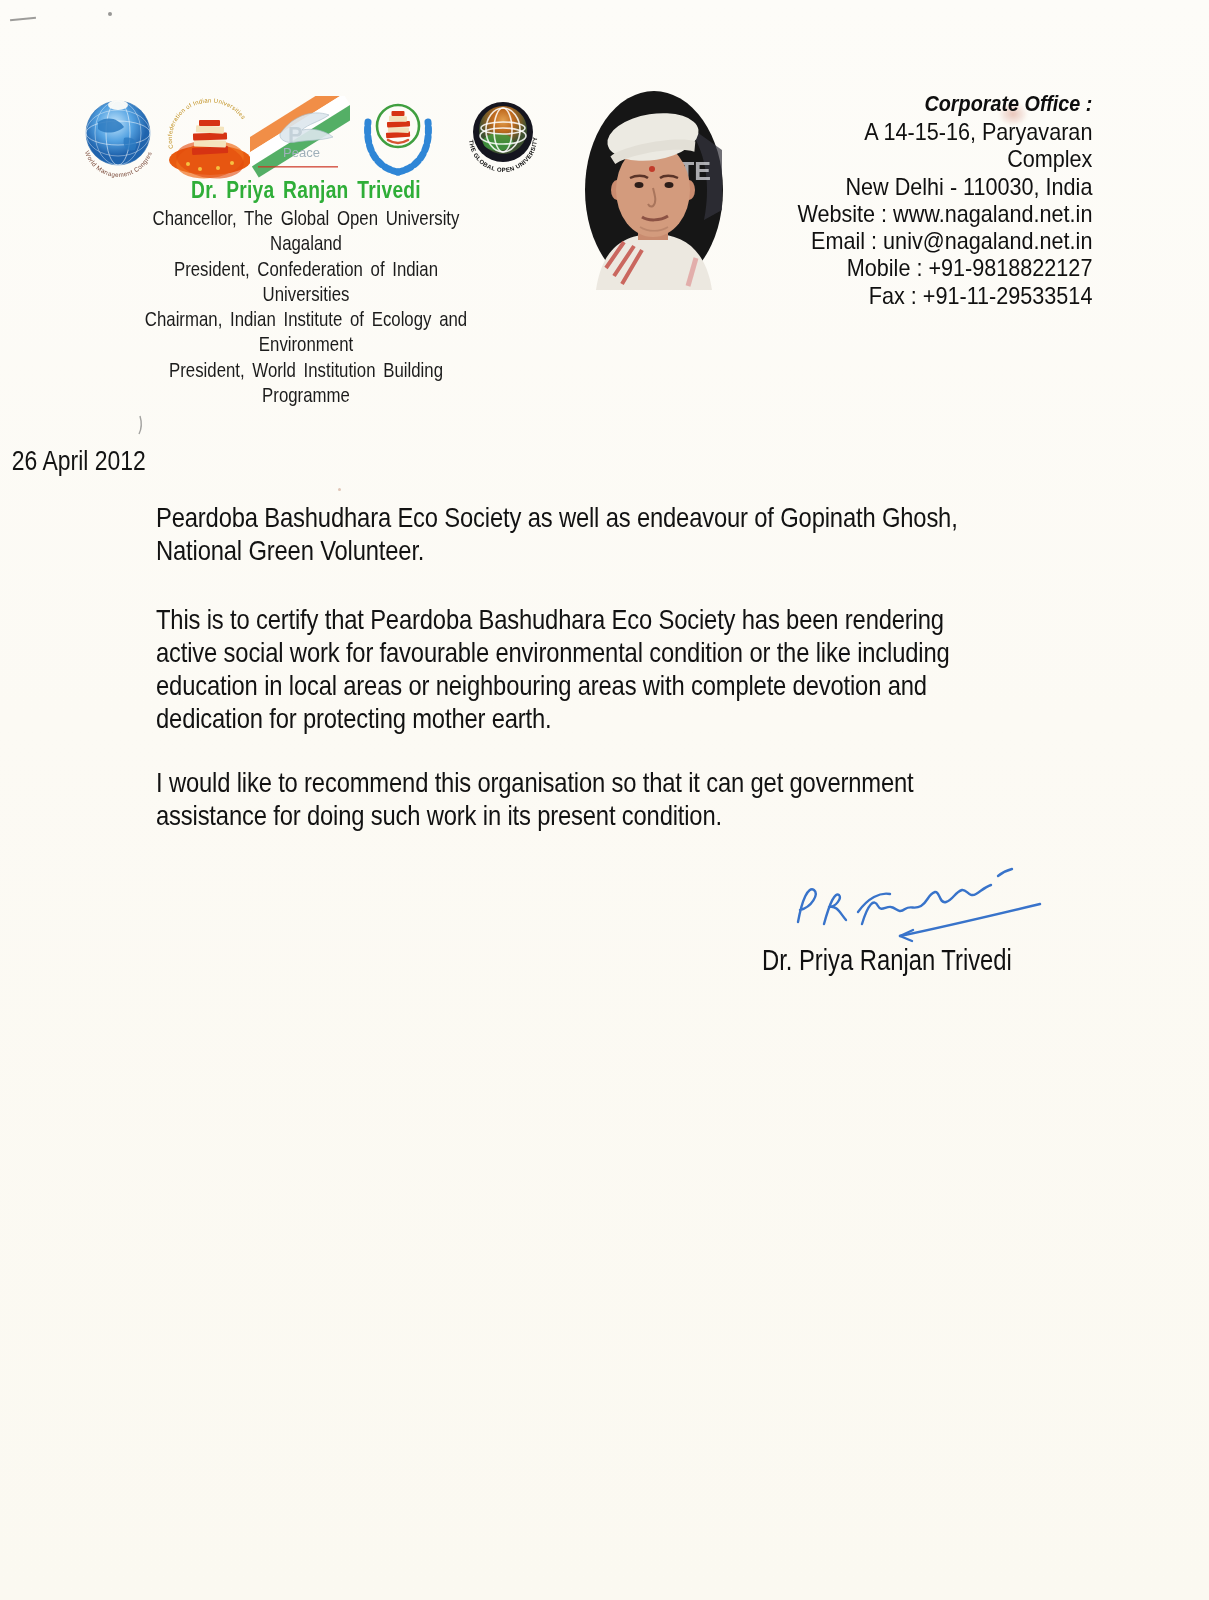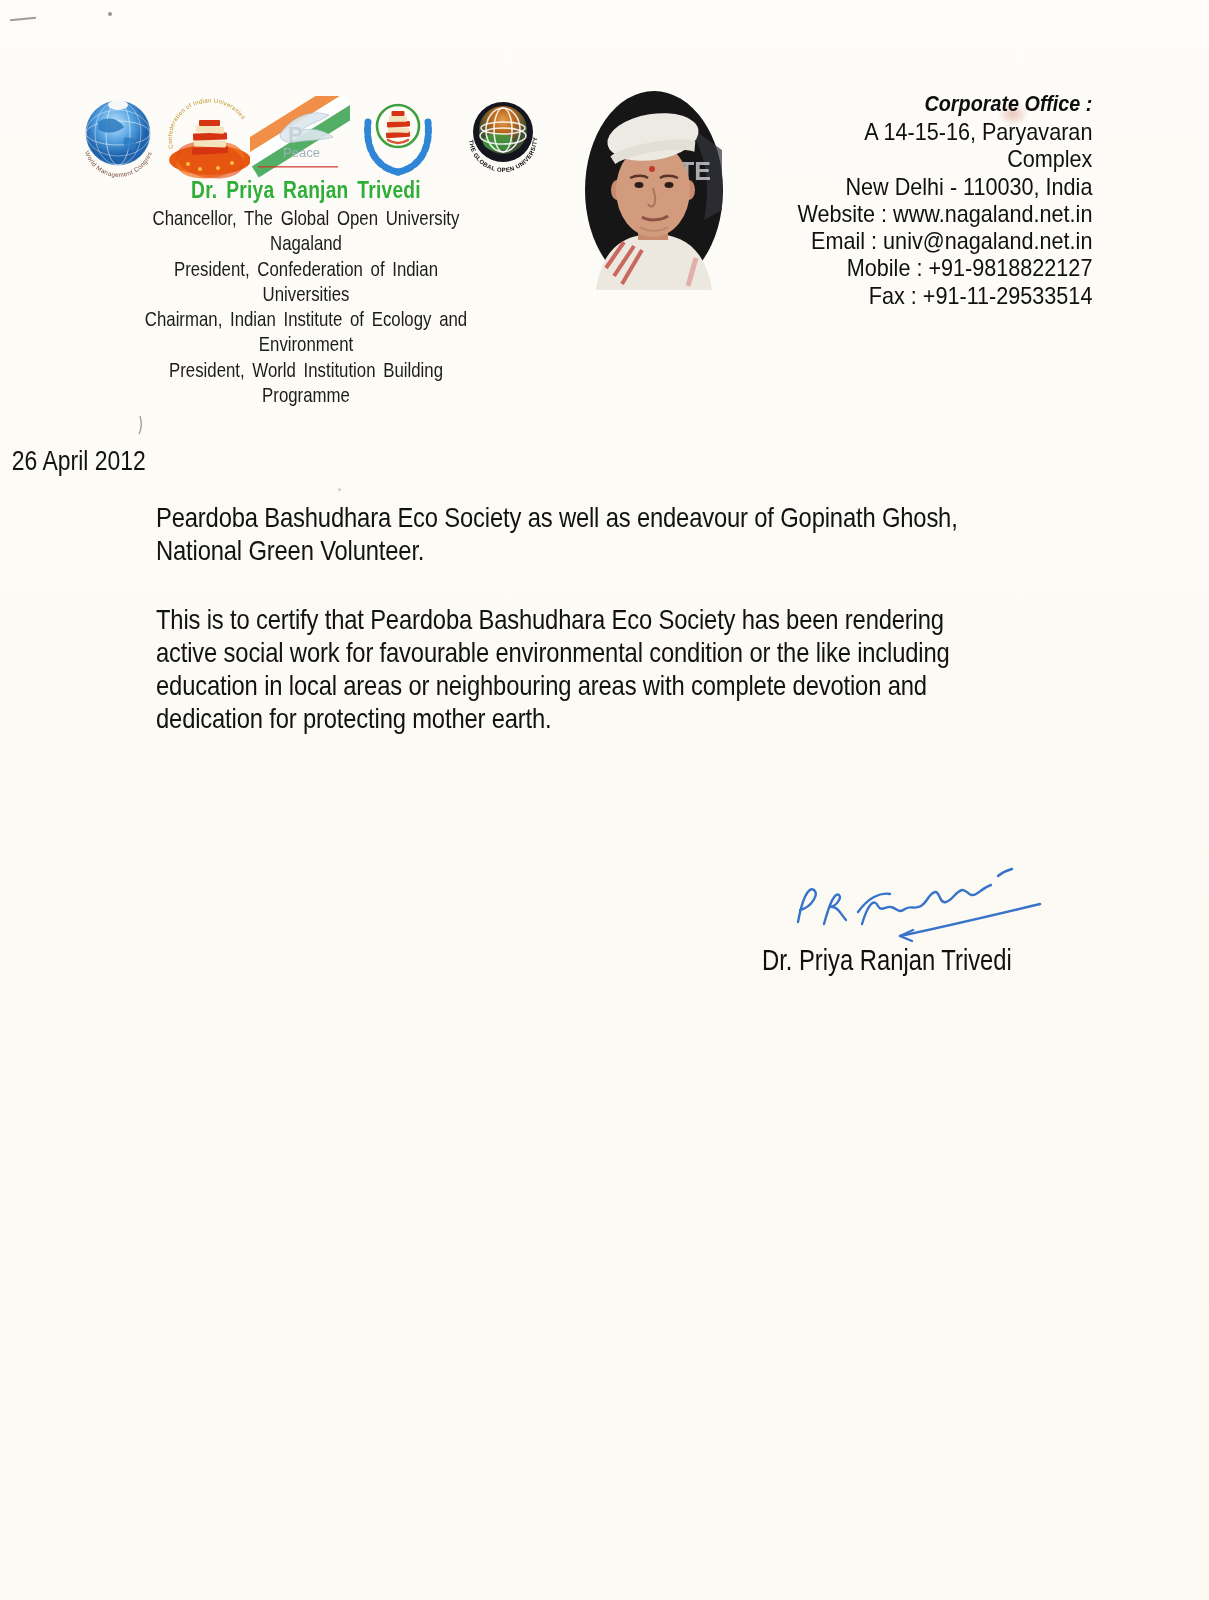--- a/index.html
+++ b/index.html
@@ -225,20 +225,24 @@
 National Green Volunteer.</span>
   </div>
 
   <div class="abs para p2">
     <span class="para-inner">This is to certify that Peardoba Bashudhara Eco Society has been rendering
 active social work for favourable environmental condition or the like including
 education in local areas or neighbouring areas with complete devotion and
 dedication for protecting mother earth.</span>
   </div>
 
+  <div class="abs para p3">
+    <span class="para-inner">I would like to recommend this organisation so that it can get government
+assistance for doing such work in its present condition.</span>
+  </div>
 
   <svg class="abs sig-svg" width="265" height="85" viewBox="0 0 265 85" title="P R Trivedi">
     <g fill="none" stroke="#2e6cc8" stroke-width="2.4" stroke-linecap="round" stroke-linejoin="round" opacity=".95">
       <path d="M10,58 C14,36 20,22 26,26 C31,30 24,43 12,46"></path>
       <path d="M36,60 C42,38 47,28 51,31 C54,34 48,43 41,43 C49,41 52,49 58,56"></path>
       <path d="M70,48 C80,34 92,28 102,30"></path>
       <path d="M74,60 C80,40 86,34 90,42 C93,48 98,42 103,43 C109,44 110,50 117,45 C123,41 126,46 133,42 C140,38 140,30 147,28 C152,27 151,40 158,38 C165,36 167,28 174,26 C179,25 181,34 188,30 C193,27 197,23 203,21"></path>
       <path d="M210,12 C215,8 220,6 224,5"></path>
       <path d="M112,72 C160,62 210,50 252,40"></path>
       <path d="M112,72 L125,66 M112,72 L124,77"></path>

